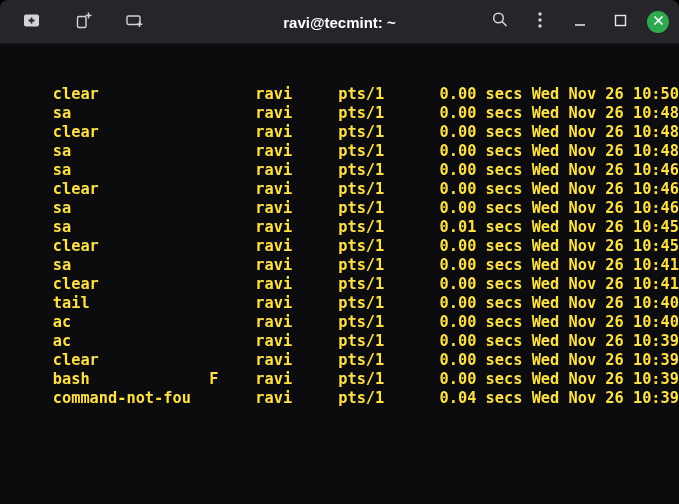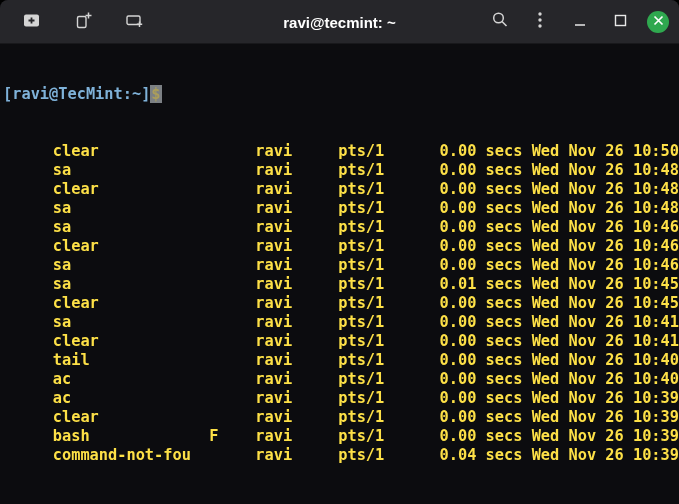--- a/index.html
+++ b/index.html
@@ -112,17 +112,16 @@
         <span>
           <svg width="11" height="11" viewBox="0 0 11 11">
             <path d="M1.5 1.5 L9.5 9.5 M9.5 1.5 L1.5 9.5" stroke="#ffffff" stroke-width="1.7"></path>
           </svg>
         </span>
       </button>
     </div>
   </header>
 
   <main class="terminal">
-    <div class="line"><span class="c-blue">[ravi@TecMint:~]</span><span class="c-block">$</span></div>
     <div id="rows"><div class="row">clear                 ravi     pts/1      0.00 secs Wed Nov 26 10:50</div><div class="row">sa                    ravi     pts/1      0.00 secs Wed Nov 26 10:48</div><div class="row">clear                 ravi     pts/1      0.00 secs Wed Nov 26 10:48</div><div class="row">sa                    ravi     pts/1      0.00 secs Wed Nov 26 10:48</div><div class="row">sa                    ravi     pts/1      0.00 secs Wed Nov 26 10:46</div><div class="row">clear                 ravi     pts/1      0.00 secs Wed Nov 26 10:46</div><div class="row">sa                    ravi     pts/1      0.00 secs Wed Nov 26 10:46</div><div class="row">sa                    ravi     pts/1      0.01 secs Wed Nov 26 10:45</div><div class="row">clear                 ravi     pts/1      0.00 secs Wed Nov 26 10:45</div><div class="row">sa                    ravi     pts/1      0.00 secs Wed Nov 26 10:41</div><div class="row">clear                 ravi     pts/1      0.00 secs Wed Nov 26 10:41</div><div class="row">tail                  ravi     pts/1      0.00 secs Wed Nov 26 10:40</div><div class="row">ac                    ravi     pts/1      0.00 secs Wed Nov 26 10:40</div><div class="row">ac                    ravi     pts/1      0.00 secs Wed Nov 26 10:39</div><div class="row">clear                 ravi     pts/1      0.00 secs Wed Nov 26 10:39</div><div class="row">bash             F    ravi     pts/1      0.00 secs Wed Nov 26 10:39</div><div class="row">command-not-fou       ravi     pts/1      0.04 secs Wed Nov 26 10:39</div></div>
   </main>
 
 </div>
 
 </body></html>

